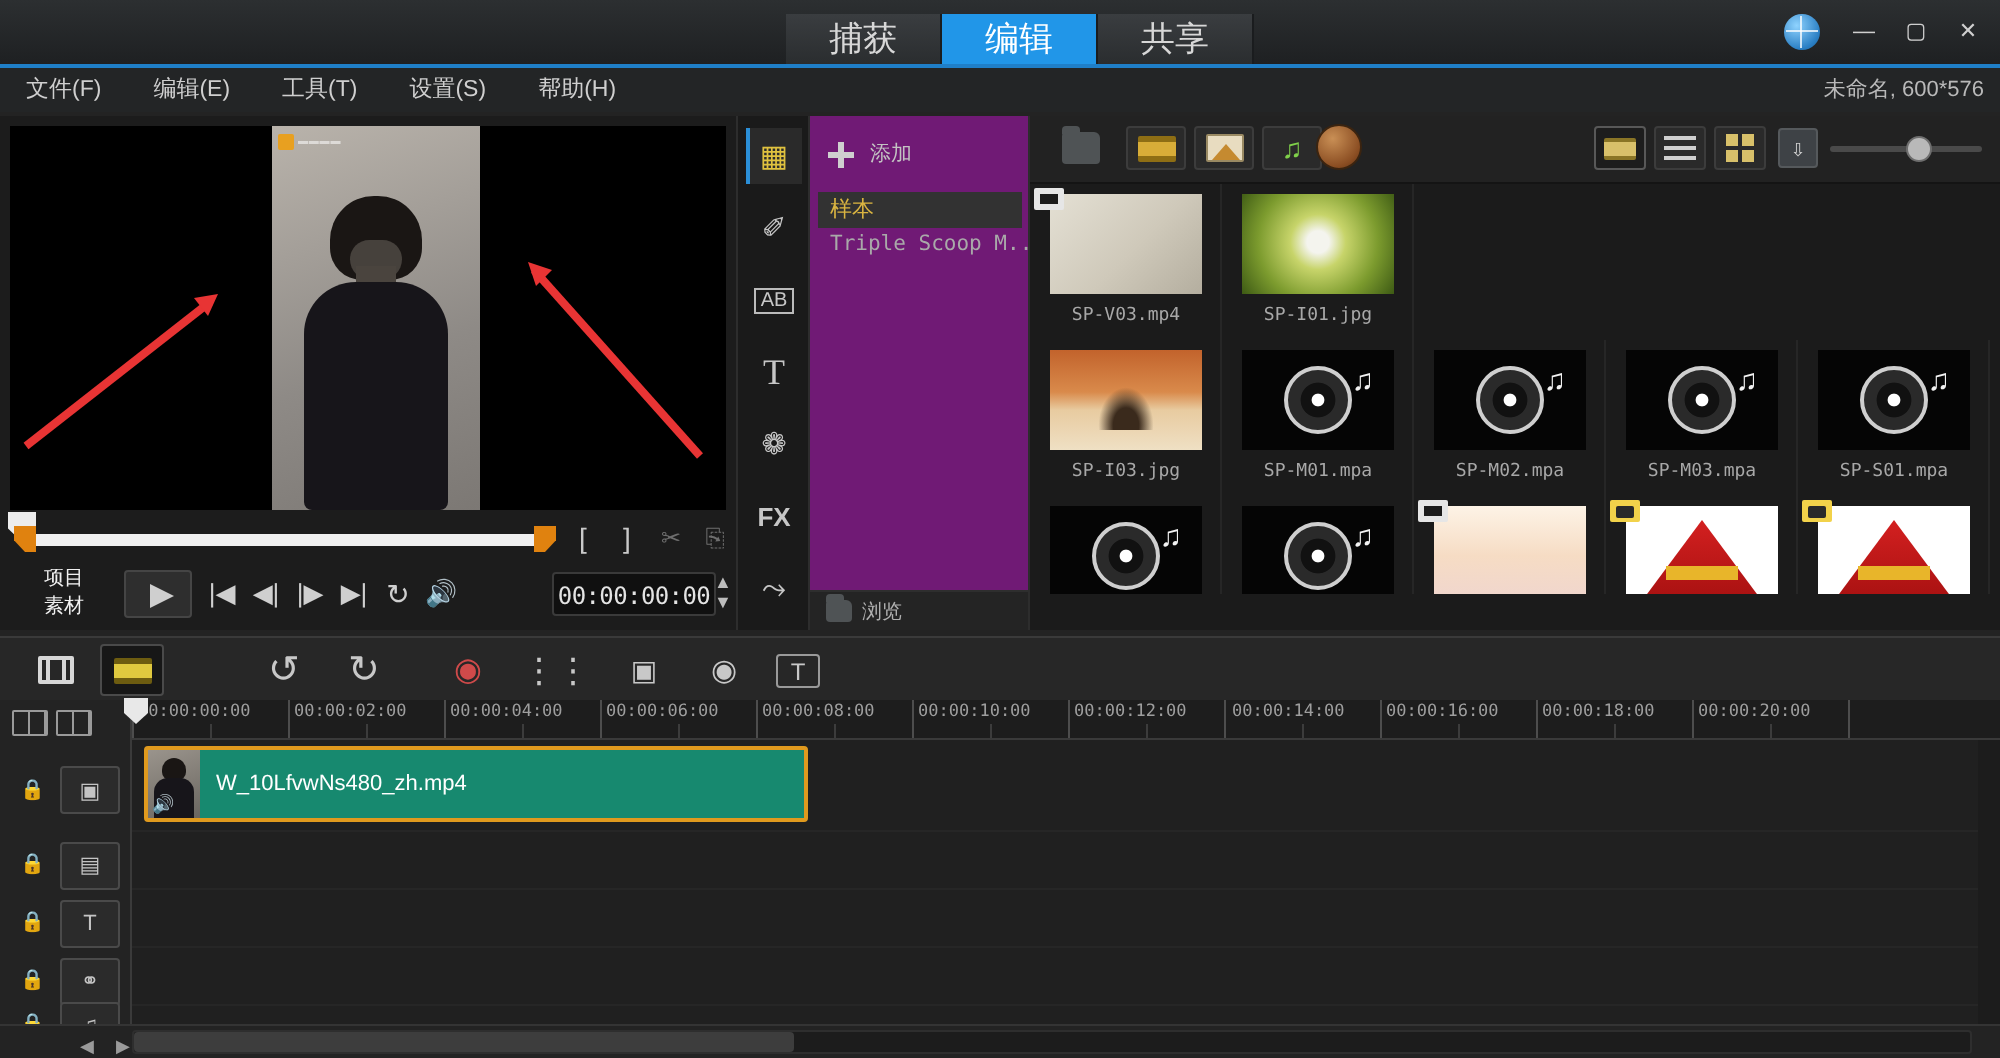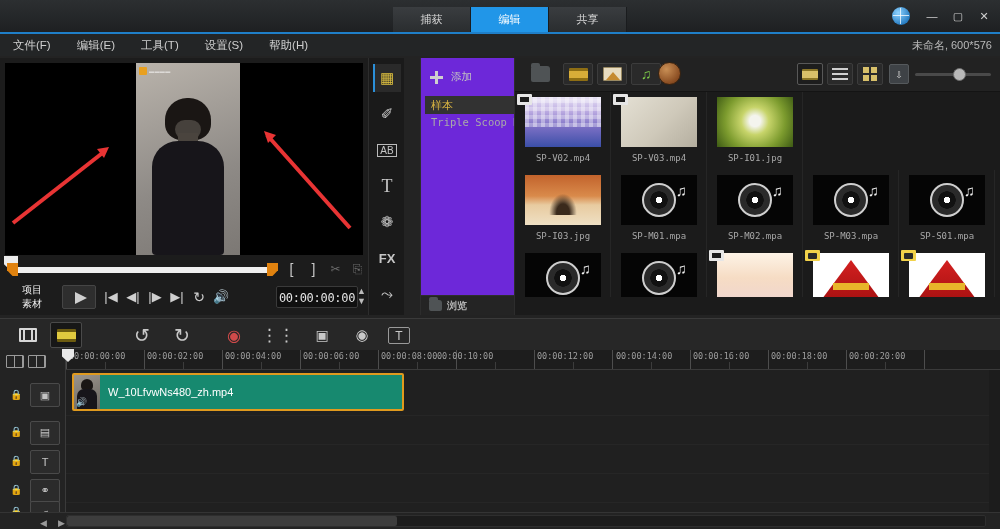--- a/index.html
+++ b/index.html
@@ -21,21 +21,21 @@
     position: absolute; left: 12px; top: 5px;
     font-size: 17px; color: #e9e9e9; letter-spacing: .2px;
     white-space: nowrap;
   }
   .tabstrip {
     position: absolute; left: 393px; top: 4px; height: 28px;
     display: flex; align-items: flex-end;
   }
   .tab {
     width: 78px; height: 25px; line-height: 25px; text-align: center;
-    font-size: 11px; color: #d7d7d7;
+    font-size: 17px; color: #d7d7d7;
     background: linear-gradient(#3a3d40, #2a2d2f);
     border-right: 1px solid #1a1c1e;
     cursor: default;
   }
   .tab.active { background: #2196e8; color: #ffffff; }
   .winbtns {
     position: absolute; right: 4px; top: 4px; height: 24px;
     display: flex; align-items: center; gap: 2px;
   }
   .globe-ic {
@@ -190,21 +190,21 @@
     color: #c6c6c6; font-size: 15px;
   }
   .rail-btn.active {
     background: #2a2a2a;
     box-shadow: inset 2px 0 0 #2b8fd8;
   }
 
   
   .libnav {
     position: absolute; left: 404px; top: 58px; width: 110px; height: 257px;
-    background: #6d28d9; border-left: 1px solid #2d2d2d; margin-left: 16px;
+    background: #701a75; border-left: 1px solid #2d2d2d;
   }
   .add-row {
     position: absolute; left: 0; top: 8px; width: 110px; height: 22px;
     display: flex; align-items: center; padding-left: 9px; gap: 8px;
   }
   .plus-ic {
     width: 13px; height: 13px; position: relative;
   }
   .plus-ic::before, .plus-ic::after {
     content:""; position:absolute; background:#cfcfcf;
@@ -219,21 +219,21 @@
   .lib-cat.sel { background: #323232; color: #d9b441; top: 38px; }
   .lib-sub {
     position: absolute; left: 10px; top: 58px;
     font-size: 10.5px; color: #a9a9a9;
     font-family: "DejaVu Sans Mono", monospace;
     white-space: nowrap;
   }
   .browse-btn {
     position: absolute; left: 0; bottom: 0; width: 110px; height: 20px;
     background: #242424; border-top: 1px solid #2e2e2e;
-    display: flex; align-items: center; gap: 5px; padding-left: 8px; font-weight: bold;
+    display: flex; align-items: center; gap: 5px; padding-left: 8px;
   }
   .browse-lbl { font-size: 10px; color: #b0b0b0; }
 
   
   .libpanel {
     position: absolute; left: 514px; top: 58px; width: 486px; height: 257px;
     background: #1b1b1b; border-left: 1px solid #2d2d2d;
   }
   .lib-toolbar {
     position: absolute; left: 0; top: 0; width: 486px; height: 34px;
@@ -641,29 +641,20 @@
     </div>
 
     <div class="grid-area">
 
       <div class="grid-row">
         <div class="cell">
           <div class="badge">
               <i></i>
             </div>
           <div class="thumb">
-              <div class="t-v02"></div>
-            </div>
-          <div class="thumb-lbl">SP-V02.mp4</div>
-        </div>
-        <div class="cell">
-          <div class="badge">
-              <i></i>
-            </div>
-          <div class="thumb">
               <div class="t-v03"></div>
             </div>
           <div class="thumb-lbl">SP-V03.mp4</div>
         </div>
         <div class="cell">
           <div class="thumb">
               <div class="t-i01"></div>
             </div>
           <div class="thumb-lbl">SP-I01.jpg</div>
         </div>
@@ -787,21 +778,21 @@
     <div class="rtick" style="left:156px"></div>
       <div class="rlbl" style="left:159px">00:00:04:00</div>
     <div class="rtick minor" style="left:195px"></div>
     <div class="rtick" style="left:234px"></div>
       <div class="rlbl" style="left:237px">00:00:06:00</div>
     <div class="rtick minor" style="left:273px"></div>
     <div class="rtick" style="left:312px"></div>
       <div class="rlbl" style="left:315px">00:00:08:00</div>
     <div class="rtick minor" style="left:351px"></div>
     <div class="rtick" style="left:390px"></div>
-      <div class="rlbl" style="left:371px">00:00:10:00</div>
+      <div class="rlbl" style="left:393px">00:00:10:00</div>
     <div class="rtick minor" style="left:429px"></div>
     <div class="rtick" style="left:468px"></div>
       <div class="rlbl" style="left:471px">00:00:12:00</div>
     <div class="rtick minor" style="left:507px"></div>
     <div class="rtick" style="left:546px"></div>
       <div class="rlbl" style="left:550px">00:00:14:00</div>
     <div class="rtick minor" style="left:585px"></div>
     <div class="rtick" style="left:624px"></div>
       <div class="rlbl" style="left:627px">00:00:16:00</div>
     <div class="rtick minor" style="left:663px"></div>

